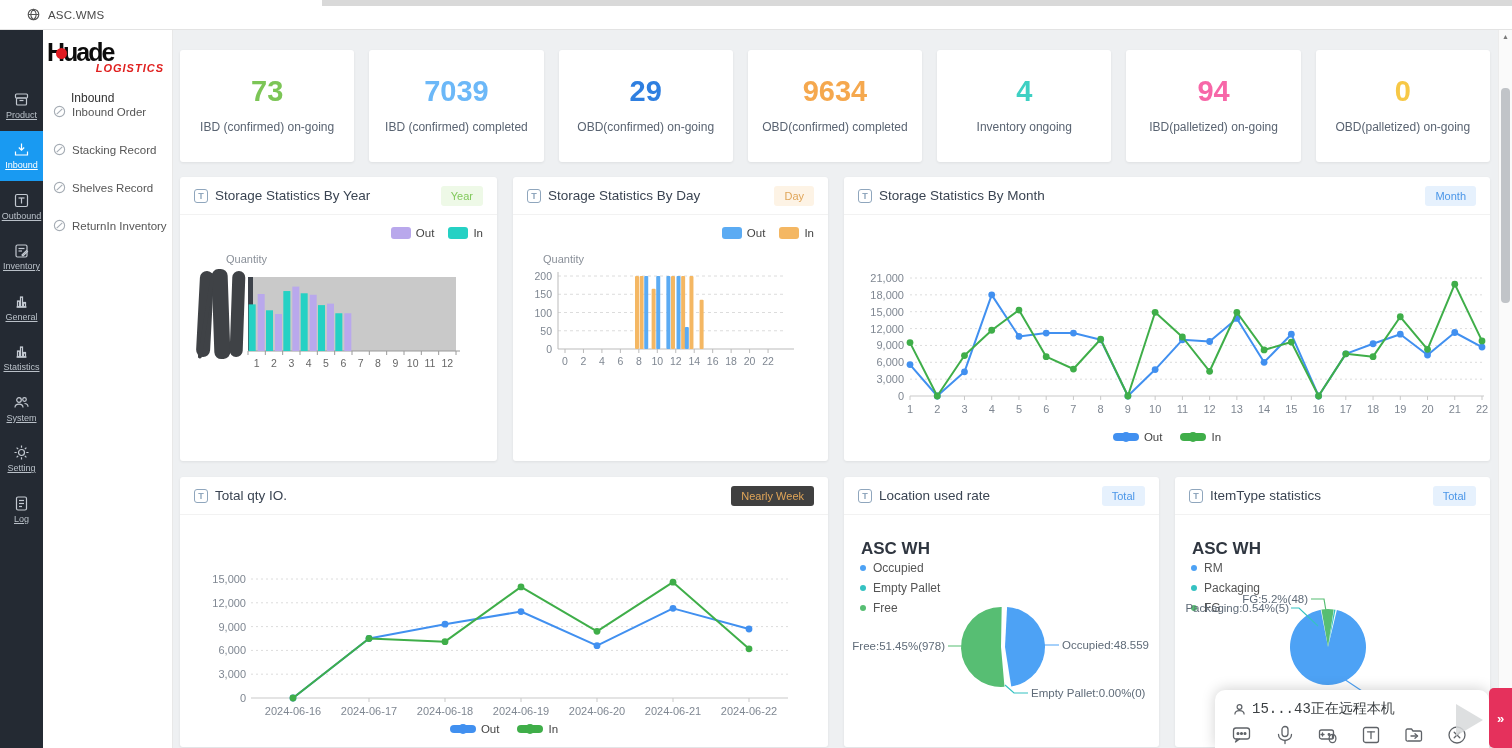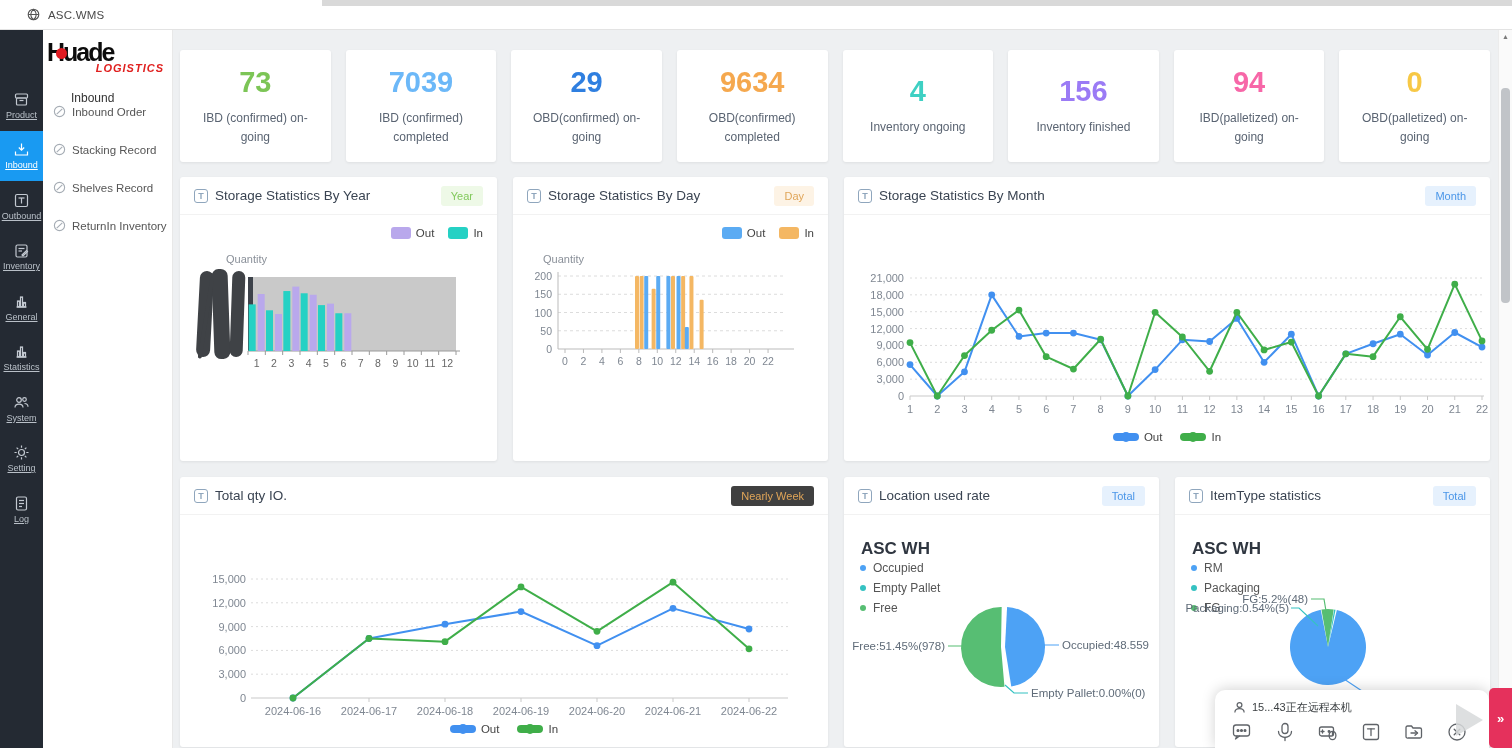--- a/index.html
+++ b/index.html
@@ -77,21 +77,21 @@
   .vscroll { position:absolute; right:0; top:30px; width:14px; bottom:0; background:#fafafa;
     border-left:1px solid #ececec; z-index:10; }
   .vs-arrow { position:absolute; top:3px; left:0; right:0; text-align:center; font-size:7px; color:#7a7a7a;
     cursor:pointer;}
   .vs-thumb { position:absolute; top:58px; left:2px; width:9px; height:215px; background:#c1c4c8;
     border-radius:4px; cursor:pointer;}
 
   
   .toolbar { position:absolute; left:1215px; top:690px; width:274px; height:58px; background:#fff;
     border-radius:10px 10px 0 0; box-shadow:0 -1px 14px rgba(0,0,0,.18); z-index:30; }
-  .tb-status { display:flex; align-items:center; gap:6px; padding:10px 14px 0 18px; font-size:11px; color:#3c4043;}
+  .tb-status { display:flex; align-items:center; gap:6px; padding:10px 14px 0 18px; font-size:14px; color:#3c4043;font-family:Liberation Mono, monospace;}
   .tb-icons { display:flex; gap:23px; padding:7px 0 0 17px; }
   .tb-icons .tbi { cursor:pointer; }
   .play-mark { position:absolute; right:6px; top:14px; width:0; height:0; border-left:27px solid #d7d9db;
     border-top:16px solid transparent; border-bottom:16px solid transparent; opacity:.85; }
   .ribbon { position:absolute; right:0; top:688px; width:23px; height:60px; background:#e5315c;
     border-radius:5px 0 0 5px; z-index:31; color:#fff; display:flex; align-items:center; justify-content:center;
     font-size:13px; font-weight:bold; cursor:pointer; }
 </style>
 </head>
 <body>
@@ -239,24 +239,20 @@
           <div class="stat-value" style="color:#2f7fe0">29</div>
           <div class="stat-label">OBD(confirmed) on-going</div>
         </div>
         <div class="stat-card">
           <div class="stat-value" style="color:#f5a84e">9634</div>
           <div class="stat-label">OBD(confirmed) completed</div>
         </div>
         <div class="stat-card">
           <div class="stat-value" style="color:#3ed0c3">4</div>
           <div class="stat-label">Inventory ongoing</div>
-        </div>
-        <div class="stat-card">
-          <div class="stat-value" style="color:#9b7bf5">156</div>
-          <div class="stat-label">Inventory finished</div>
         </div>
         <div class="stat-card">
           <div class="stat-value" style="color:#f767a8">94</div>
           <div class="stat-label">IBD(palletized) on-going</div>
         </div>
         <div class="stat-card">
           <div class="stat-value" style="color:#f7c846">0</div>
           <div class="stat-label">OBD(palletized) on-going</div>
         </div>
       </div>

